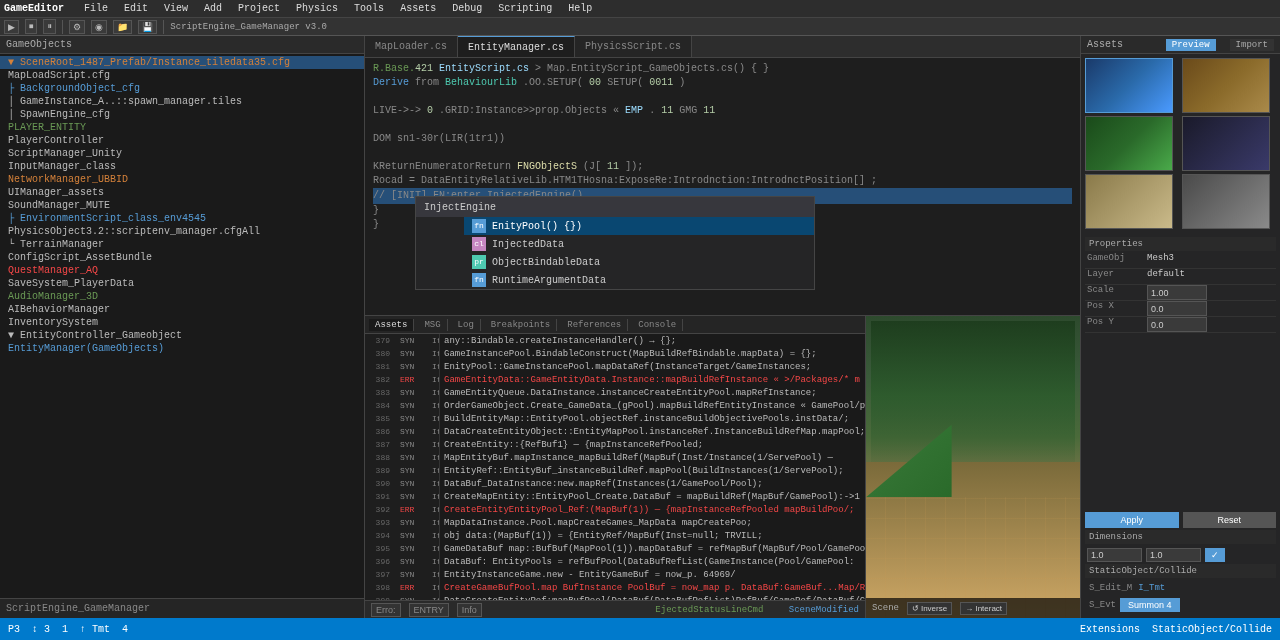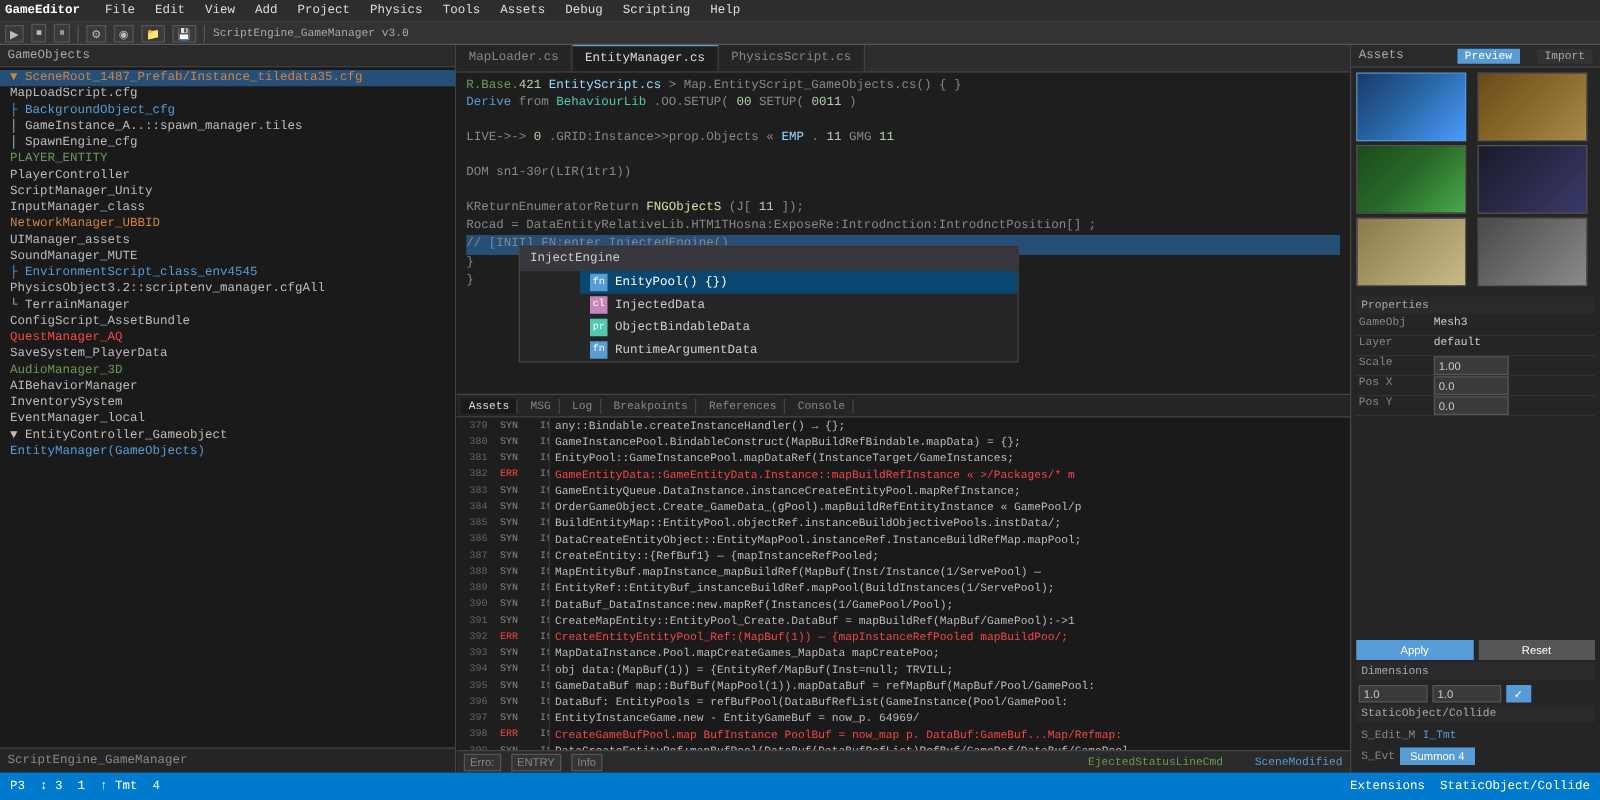--- a/index.html
+++ b/index.html
@@ -528,21 +528,20 @@
       <div class="tree-item">  SoundManager_MUTE</div>
       <div class="tree-item blue">  ├ EnvironmentScript_class_env4545</div>
       <div class="tree-item">  PhysicsObject3.2::scriptenv_manager.cfgAll</div>
       <div class="tree-item">  └ TerrainManager</div>
       <div class="tree-item">  ConfigScript_AssetBundle</div>
       <div class="tree-item red">  QuestManager_AQ</div>
       <div class="tree-item">  SaveSystem_PlayerData</div>
       <div class="tree-item green">  AudioManager_3D</div>
       <div class="tree-item">  AIBehaviorManager</div>
       <div class="tree-item">  InventorySystem</div>
-      <div class="tree-item">  EventManager_local</div>
       <div class="tree-item">  ▼ EntityController_Gameobject</div>
       <div class="tree-item blue">    EntityManager(GameObjects)</div>
     </div>
     <div id="left-panel-footer">
       <span>ScriptEngine_GameManager</span>
     </div>
   </div>
 
   <div id="center-panel">
 
@@ -777,20 +776,36 @@
           <button class="log-bottom-btn">Erro:</button>
           <button class="log-bottom-btn">ENTRY</button>
           <button class="log-bottom-btn">Info</button>
           <span class="log-status-text">
             <span>EjectedStatusLineCmd</span>
             <span style="margin-left:20px;color:#569cd6;">SceneModified</span>
           </span>
         </div>
       </div>
 
+      <div id="viewport-panel">
+        <div id="viewport-bg">
+
+          <div style="position:absolute;top:5px;left:5px;right:5px;height:50%;background:linear-gradient(to bottom,#1a3a1a 0%,#2a5a2a 50%,transparent 100%);opacity:0.8;"></div>
+
+          <div style="position:absolute;bottom:20px;left:0;right:0;height:45%;background:linear-gradient(to bottom,#7a6a3a,#c4a060);"></div>
+
+          <div style="position:absolute;top:0;left:0;width:40%;height:60%;background:linear-gradient(135deg,#1a4a1a 0%,#3a7a3a 40%,#2a6a2a 100%);clip-path:polygon(0 100%,100% 60%,100% 100%);"></div>
+          <div id="viewport-grid"></div>
+        </div>
+        <div id="viewport-footer">
+          <span>Scene</span>
+          <button style="background:#333;border:1px solid #555;color:#ccc;font-size:8px;padding:1px 4px;cursor:pointer;">↺ Inverse</button>
+          <button style="background:#333;border:1px solid #555;color:#ccc;font-size:8px;padding:1px 4px;cursor:pointer;">→ Interact</button>
+        </div>
+      </div>
 
     </div>
   </div>
 
   <div id="right-panel">
     <div id="right-panel-header">
       <span>Assets</span>
       <span style="margin-left:auto;display:flex;gap:14px;">
         <span style="padding:1px 6px;background:#569cd6;color:#fff;font-size:9px;cursor:pointer;">Preview</span>
         <span style="padding:1px 6px;background:#333;color:#aaa;font-size:9px;cursor:pointer;">Import</span>

